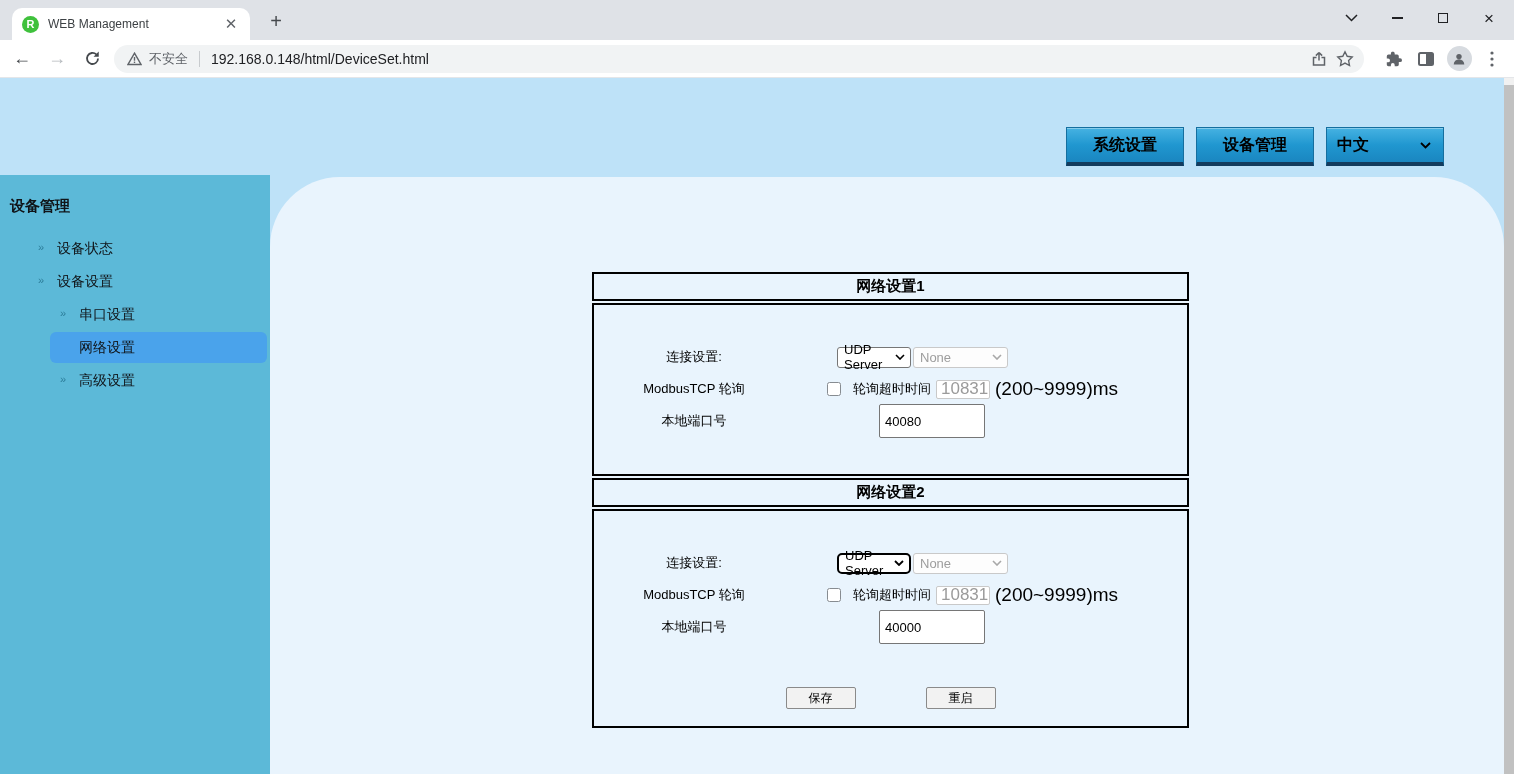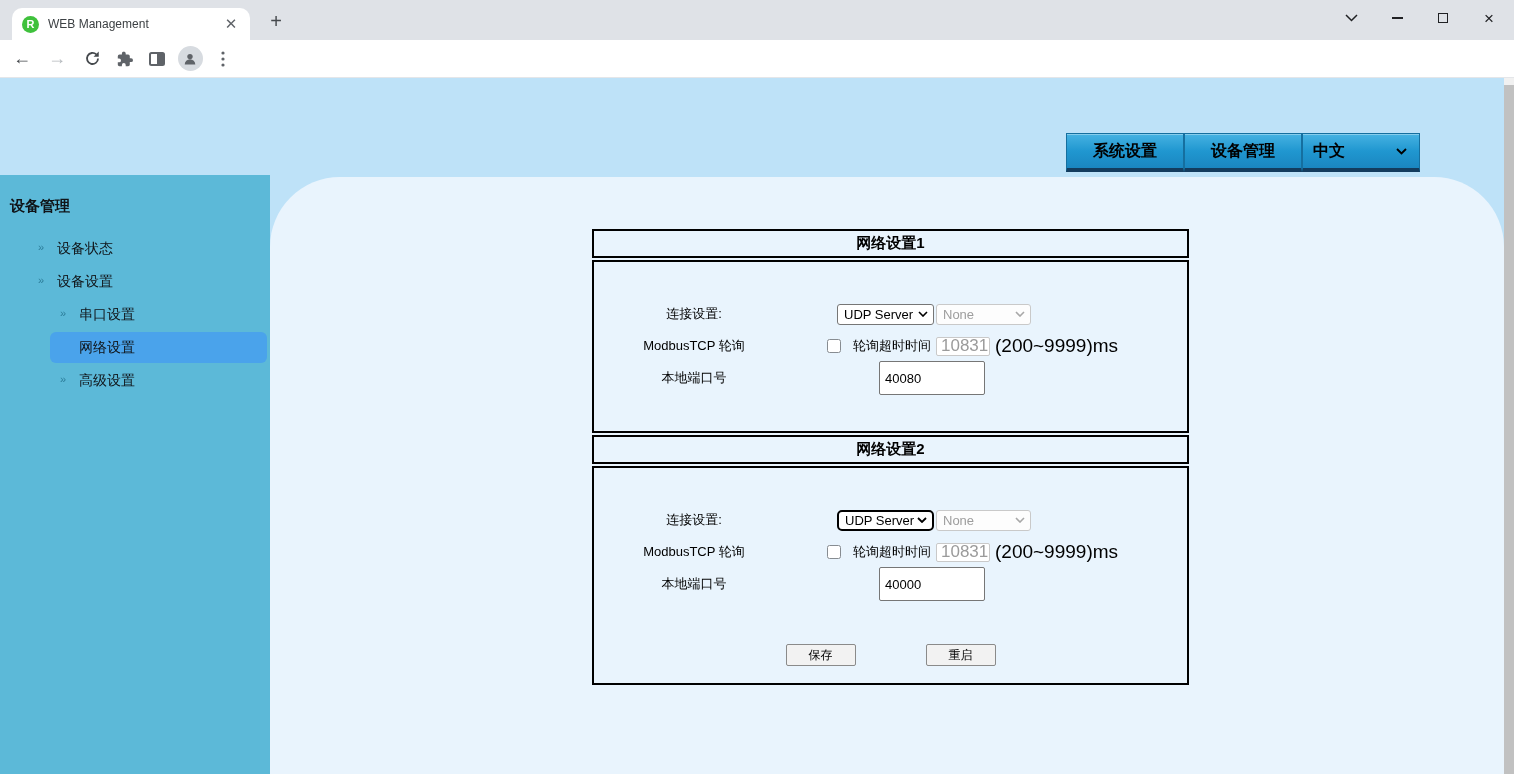--- a/index.html
+++ b/index.html
@@ -36,21 +36,21 @@
   .toolbar-right { display:flex; align-items:center; margin-right:8px; }
   .tb-icon { width:28px; height:28px; display:flex; align-items:center; justify-content:center; flex:none; margin-left:5px; }
   .sidepanel-glyph { width:16px; height:14px; border:2px solid #5f6368; border-radius:2.5px; position:relative; }
   .sidepanel-glyph::after { content:""; position:absolute; top:0; bottom:0; right:0; width:6px; background:#5f6368; }
   .avatar-circle { width:25px; height:25px; border-radius:50%; background:#d7dbe0;
                    display:flex; align-items:center; justify-content:center; }
 
   
   .page { position:absolute; top:78px; left:0; right:0; bottom:0; background:#bee2f8; overflow:hidden; }
 
-  .topnav { position:absolute; top:55px; left:1066px; display:flex; }
+  .topnav { position:absolute; top:49px; left:1066px; display:flex; gap:12px; }
   .nav-btn { width:118px; height:39px;
              background:linear-gradient(180deg,#46b2e2 0%,#2097d0 50%,#1a86c0 100%);
              border:1px solid #156f9f; border-bottom:4px solid #133c5e;
              color:#000; font-weight:bold; font-size:16px;
              display:flex; align-items:center; justify-content:center;
              box-shadow:inset 0 1px 0 rgba(255,255,255,.35); }
   .lang-select { justify-content:space-between; padding:0 12px 0 10px; }
 
   .sidebar { position:absolute; left:0; top:97px; bottom:0; width:270px; background:#5cb9d8; }
   .sidebar-title { margin:22px 0 0 10px; font-size:15px; font-weight:bold; color:#101418; }
@@ -61,30 +61,30 @@
   .lvl2 { padding-left:79px; } .lvl2 .bullet { left:60px; }
   .side-item.selected { background:#4aa3eb; border-radius:6px; margin:1px 3px 1px 50px;
                         padding-left:29px; height:31px; }
 
   .content { position:absolute; left:270px; top:99px; right:10px; bottom:0;
              background:#e9f4fd; border-radius:70px 70px 0 0; }
 
   .panel { position:absolute; left:322px; width:597px; }
   .panel-1 { top:52px; } .panel-2 { top:258px; }
   .panel-title { border:2px solid #000; height:29px; display:flex; align-items:center; justify-content:center;
-                 font-size:15px; font-weight:bold; color:#000; }
+                 font-size:15px; font-weight:bold; color:#000;margin-top:43px; }
   .panel-body { border:2px solid #000; margin-top:2px; padding-top:36px; }
   .panel-1 .panel-body { height:173px; }
   .panel-2 .panel-body { height:219px; }
 
   .frow { height:32px; display:flex; align-items:center; }
   .flabel { width:160px; margin-left:20px; text-align:center; font-size:13px; color:#000; white-space:nowrap; }
   .sel { height:21px; border:1px solid #767676; border-radius:3px; background:#fff;
          display:flex; align-items:center; font-size:13px; color:#000; padding:0 5px 0 6px; }
-  .sel-primary { width:97px; margin-left:63px; }
+  .sel-primary { width:74px; margin-left:63px; }
   .sel-primary.focused { border:2px solid #000; border-radius:5px; }
   .sel-secondary { width:95px; margin-left:2px; border-color:#c9c9c9; color:#9d9d9d; background:#fdfdfd; }
   .sel .chev { margin-left:auto; flex:none; }
   .cbx { appearance:none; -webkit-appearance:none; width:14px; height:14px; margin-left:53px;
          border:1.5px solid #878c91; border-radius:2.5px; background:#fff; flex:none; }
   .timeout-label { margin-left:12px; font-size:13px; color:#000; white-space:nowrap; }
   .timeout-input { margin-left:5px; width:54px; height:19px; border:1px solid #c9c9c9; border-radius:2px;
                    color:#9b9b9b; font-size:17px; padding-left:4px; background:#fff; font-family:inherit; }
   .range-note { margin-left:5px; font-size:19px; color:#000; white-space:nowrap; }
   .port-input { margin-left:105px; width:106px; height:34px; border:1px solid #767676; border-radius:2px;
@@ -124,20 +124,41 @@
 
 <div class="toolbar">
   <div class="navbtn">←</div>
   <div class="navbtn disabled">→</div>
   <div class="navbtn">
     <svg width="17" height="17" viewBox="0 0 16 16">
       <path d="M13.2 8A5.2 5.2 0 1 1 11.6 4.2" stroke="#45494d" stroke-width="1.7" fill="none"></path>
       <polygon points="13.9,1.4 13.9,6.3 9,6.3" fill="#45494d"></polygon>
     </svg>
   </div>
+  <div class="omnibox">
+    <svg width="15" height="14" viewBox="0 0 15 14">
+      <path d="M7.5 1.2 L14 12.5 H1 Z" fill="none" stroke="#5f6368" stroke-width="1.4"></path>
+      <rect x="6.8" y="5" width="1.4" height="3.7" fill="#5f6368"></rect>
+      <rect x="6.8" y="9.6" width="1.4" height="1.4" fill="#5f6368"></rect>
+    </svg>
+    <span class="sec-label">不安全</span>
+    <span class="omni-divider"></span>
+    <span class="url-text">192.168.0.148/html/DeviceSet.html</span>
+    <span class="omni-icon">
+      <svg width="19" height="18" viewBox="0 0 19 18">
+        <path d="M6.5 7.5 H3.5 V15 H14.5 V7.5 H11.5" fill="none" stroke="#5f6368" stroke-width="1.5"></path>
+        <path d="M9 10.5 V2.5 M9 2.5 L5.9 5.6 M9 2.5 L12.1 5.6" fill="none" stroke="#5f6368" stroke-width="1.5"></path>
+      </svg>
+    </span>
+    <span class="omni-icon">
+      <svg width="18" height="18" viewBox="0 0 18 18">
+        <path d="M9 1.8l2.2 4.5 5 .7-3.6 3.5.9 5L9 13.1l-4.5 2.4.9-5L1.8 7l5-.7z" fill="none" stroke="#5f6368" stroke-width="1.4"></path>
+      </svg>
+    </span>
+  </div>
   <div class="toolbar-right">
     <div class="tb-icon">
       <svg width="18" height="18" viewBox="0 0 18 18">
         <path d="M9 1.5c-1.2 0-2.1.9-2.1 2.1v1H4.5A1.7 1.7 0 0 0 2.8 6.3v2.2h1.3a1.9 1.9 0 1 1 0 3.8H2.8v2.2c0 .9.8 1.7 1.7 1.7h2.4v-1.3a1.9 1.9 0 1 1 3.8 0v1.3h2.4c.9 0 1.7-.8 1.7-1.7v-2.4h1.3a1.9 1.9 0 1 0 0-3.8h-1.3V6.3a1.7 1.7 0 0 0-1.7-1.7h-2.4v-1c0-1.2-.9-2.1-2.1-2.1z" fill="#5f6368"></path>
       </svg>
     </div>
     <div class="tb-icon">
         <div class="sidepanel-glyph"></div>
       </div>
     <div class="tb-icon">

